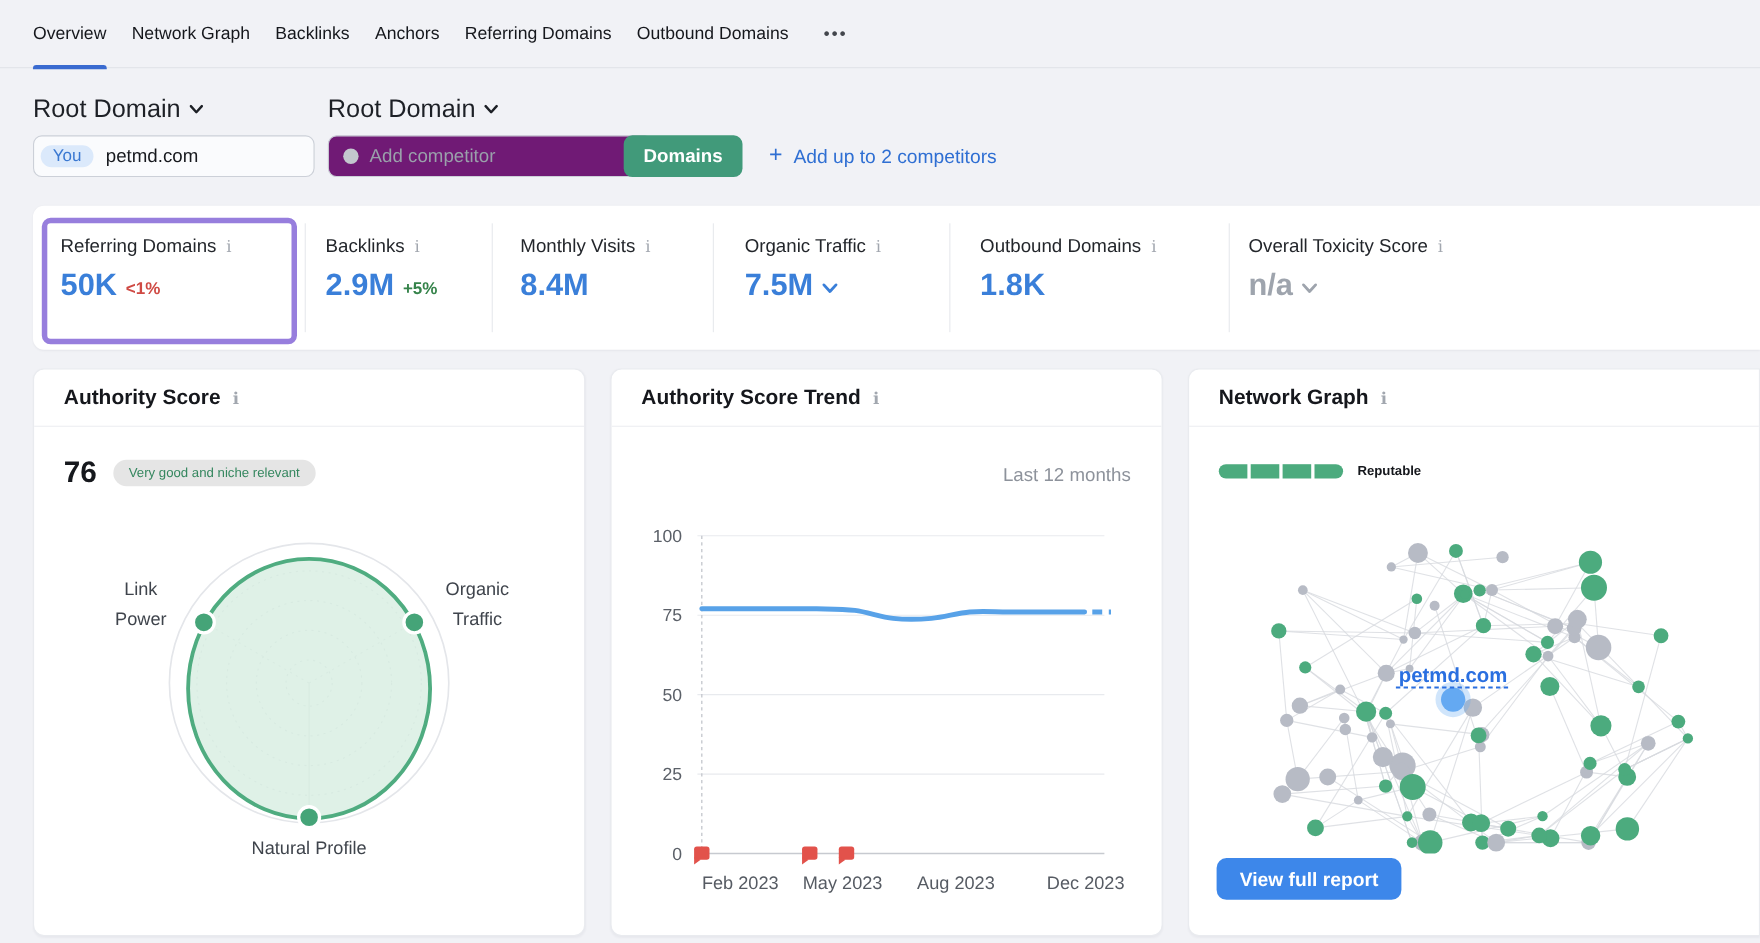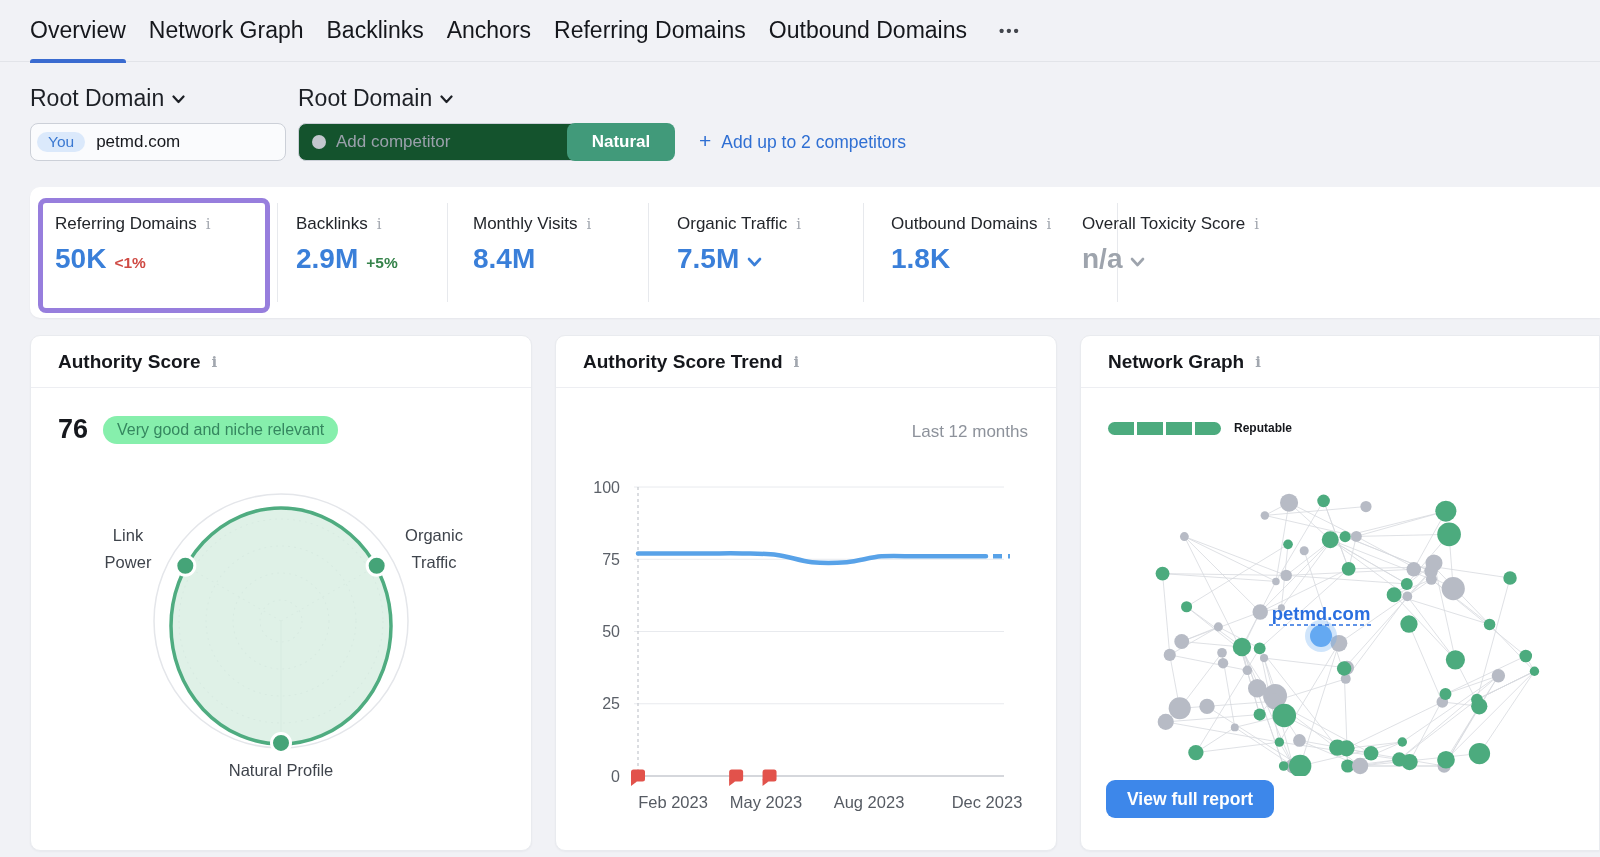--- a/index.html
+++ b/index.html
@@ -5,21 +5,21 @@
   html,body{margin:0;padding:0;}
   body{width:1600px;height:857px;overflow:hidden;background:#f1f2f6;
        font-family:"Liberation Sans",sans-serif;color:#15171c;}
   .stage{position:relative;width:1600px;height:857px;}
 
   
   .tabbar{position:absolute;left:0;top:0;right:0;height:62px;
           border-bottom:1px solid #e2e4e9;display:flex;align-items:center;
           padding-left:30px;gap:23px;box-sizing:border-box;}
   .tab{position:relative;height:62px;display:flex;align-items:center;
-       font-size:23px;font-weight:500;color:#15171c;cursor:pointer;white-space:nowrap;}
+       font-size:16px;font-weight:500;color:#15171c;cursor:pointer;white-space:nowrap;}
   .tab.active::after{content:'';position:absolute;left:0;right:0;bottom:-1px;height:4px;
        background:#3a6bd0;border-radius:3px 3px 0 0;}
   .more-tab{font-size:15px;font-weight:700;color:#43464d;letter-spacing:2px;
        padding-left:9px;cursor:pointer;}
 
   
   .filters{position:absolute;left:30px;top:62px;right:0;height:125px;}
   .scope-label{position:absolute;top:23px;display:flex;align-items:center;gap:8px;
        font-size:23px;color:#1d2026;cursor:pointer;}
   .scope-label svg{margin-top:2px;}
@@ -59,21 +59,21 @@
   .card{position:absolute;top:335px;height:516px;background:#fff;border-radius:10px;
        border:1px solid #e9ebef;box-shadow:0 1px 2px rgba(16,24,40,.04);
        box-sizing:border-box;overflow:hidden;}
   #card-authority{left:30px;width:502px;}
   #card-trend{left:555px;width:502px;}
   #card-network{left:1080px;width:520px;border-radius:10px 0 0 10px;}
   .card-header{height:52px;border-bottom:1px solid #edeef2;display:flex;align-items:center;
        gap:11px;padding:0 27px;font-size:19px;font-weight:700;color:#15171c;box-sizing:border-box;}
   .score-row{position:absolute;top:78px;left:27px;display:flex;align-items:center;gap:15px;}
   .score-num{font-size:27px;font-weight:700;color:#16181d;}
-  .score-badge{background:#86efac;color:#35875f;font-size:16px;padding:6px 14px;
+  .score-badge{background:#e5e5e5;color:#35875f;font-size:12px;padding:6px 14px;
        border-radius:16px;line-height:1;}
   .range-label{position:absolute;top:86px;right:28px;font-size:17px;color:#8d929b;}
   .meter-row{position:absolute;top:85px;left:27px;display:flex;align-items:center;gap:13px;}
   .meter{display:flex;gap:3px;}
   .seg{width:26px;height:13px;background:#4cab7e;}
   .seg:first-child{border-radius:7px 0 0 7px;}
   .seg:last-child{border-radius:0 7px 7px 0;}
   .meter-label{font-size:12px;font-weight:700;color:#15171c;}
   .report-btn{position:absolute;left:25px;top:444px;width:168px;height:38px;
        background:#3d87ea;color:#fff;border:none;border-radius:9px;
@@ -106,25 +106,25 @@
       <span>Root Domain</span>
       <svg width="13" height="9" viewBox="0 0 13 9">
           <path d="M1.5 1.5 L6.5 7 L11.5 1.5" fill="none" stroke="#1d2026" stroke-width="2.2" stroke-linecap="round" stroke-linejoin="round"></path>
         </svg>
     </span>
 
     <div class="domain-input" style="left:0;width:256px">
       <span class="you-badge">You</span>
       <span class="you-domain">petmd.com</span>
     </div>
-    <div class="domain-input" style="left:268px;width:296px;background:#14532d">
+    <div class="domain-input" style="left:268px;width:296px;background:#701a75">
       <span class="favicon-dot"></span>
       <span class="placeholder">Add competitor</span>
     </div>
-    <button class="compare-btn">Natural</button>
+    <button class="compare-btn">Domains</button>
     <span class="add-link">
       <span class="plus">+</span>
       <span>Add up to 2 competitors</span>
     </span>
   </section>
 
   <section class="metricsbar" id="metricsbar">
     <div class="hl-box"></div>
   <div class="mdivider" style="left: 247px;"></div>
       <div class="mdivider" style="left: 417px;"></div>
@@ -176,21 +176,21 @@
       </div>
       <div class="metric" style="left: 861px;">
         <div class="m-label">
           <span>Outbound Domains</span>
           <span class="i-ic">i</span>
         </div>
         <div class="m-value">
           <span>1.8K</span>
         </div>
       </div>
-      <div class="metric" style="left: 1052px;">
+      <div class="metric" style="left: 1105px;">
         <div class="m-label">
           <span>Overall Toxicity Score</span>
           <span class="i-ic">i</span>
         </div>
         <div class="m-value muted">
           <span>n/a</span>
           <span class="m-chevron">
             <svg width="15" height="10" viewBox="0 0 15 10">
               <path d="M2 2 L7.5 8 L13 2" fill="none" stroke="#9ea4ad" stroke-width="2.6" stroke-linecap="round" stroke-linejoin="round"></path>
             </svg>

